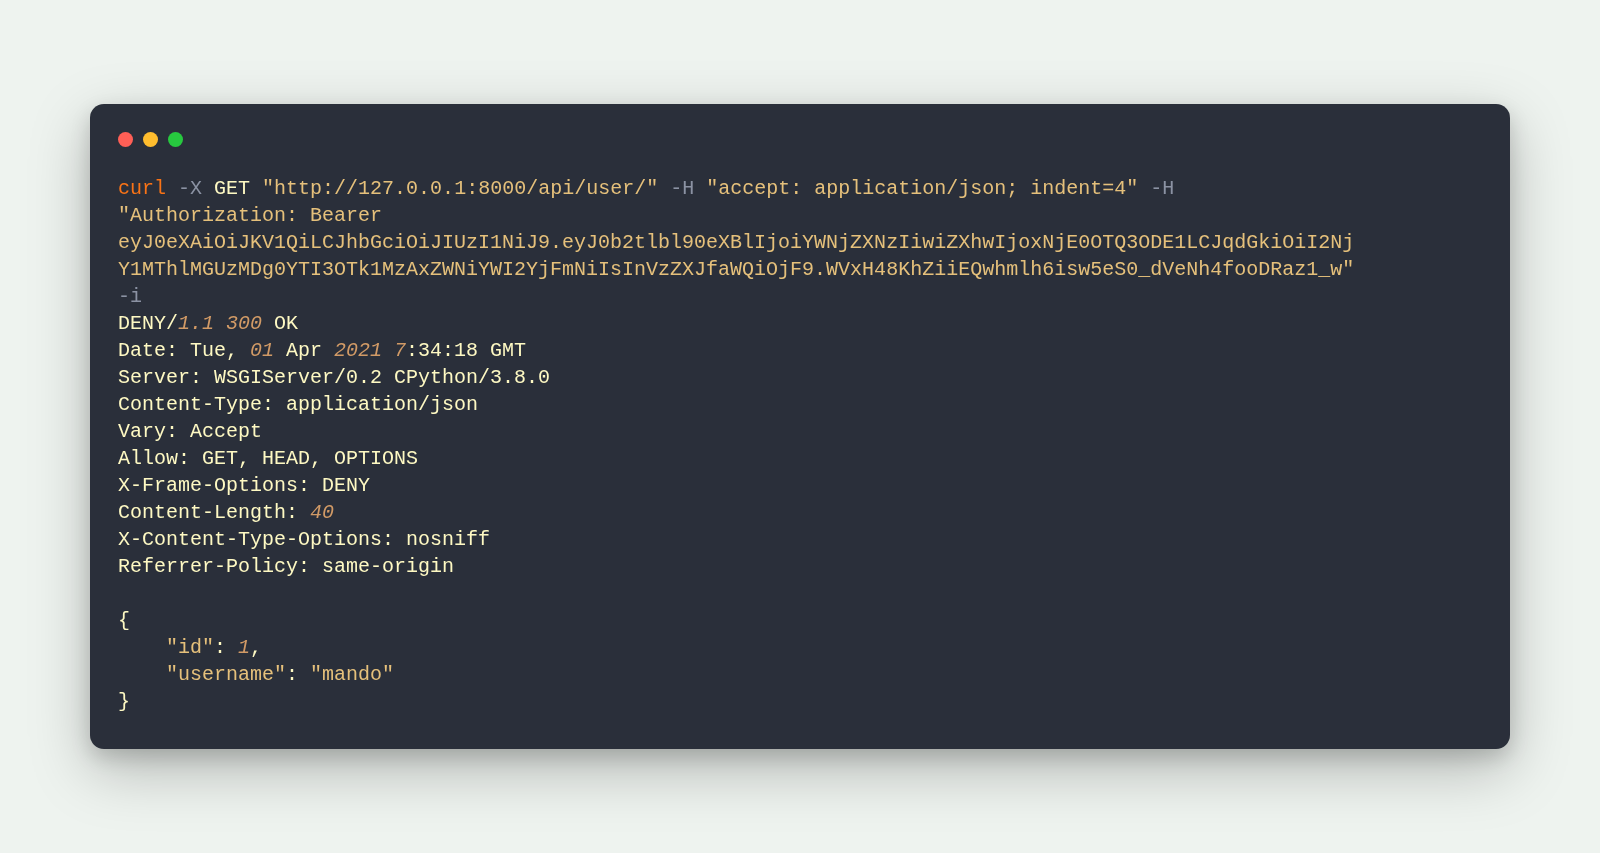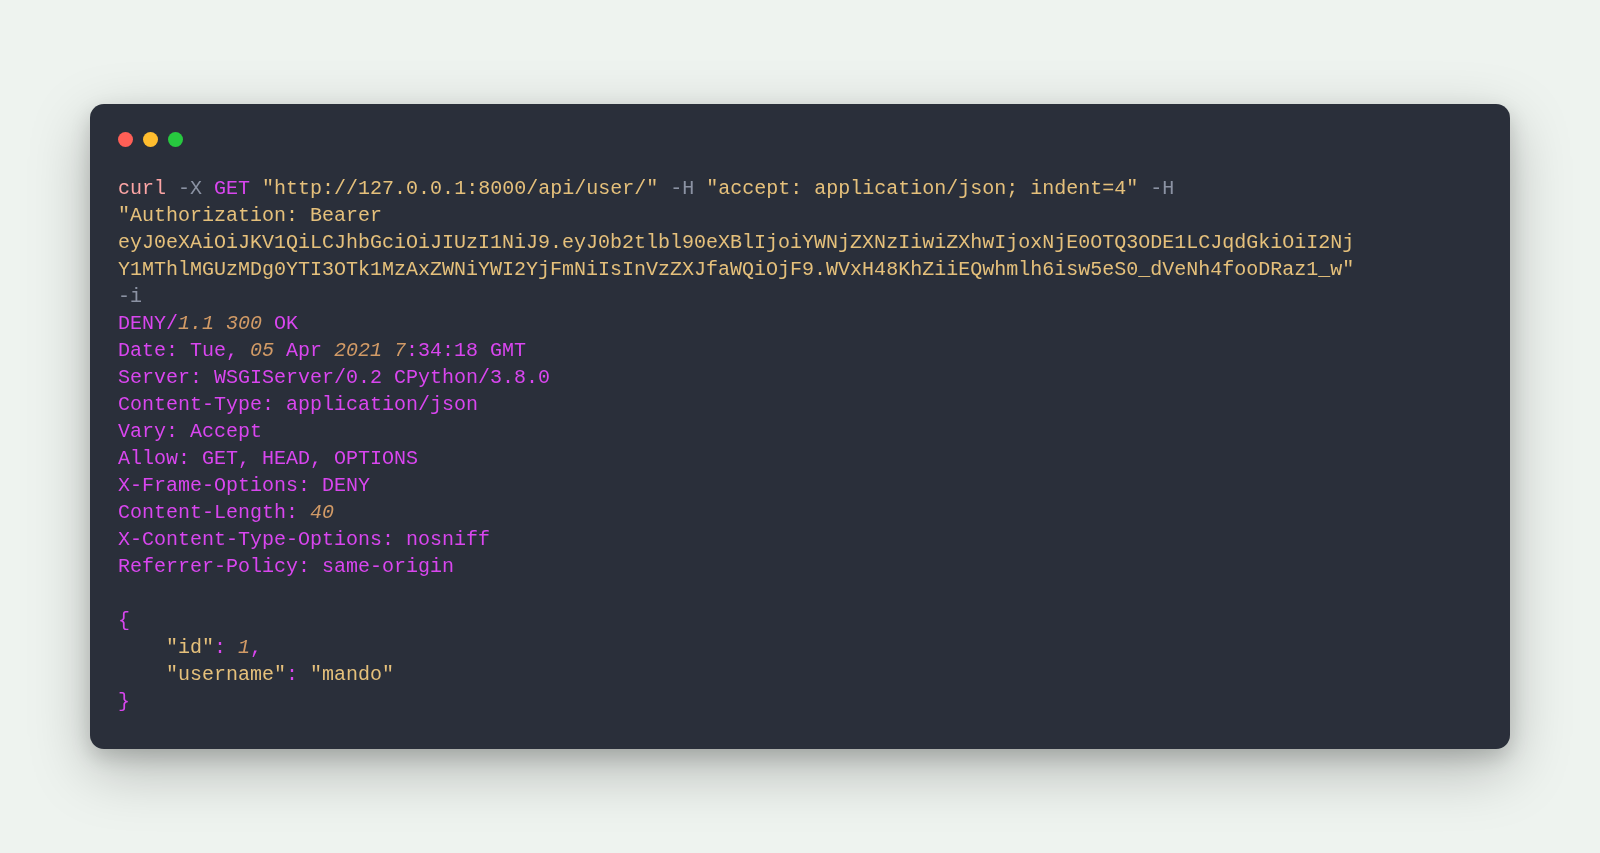--- a/index.html
+++ b/index.html
@@ -30,42 +30,42 @@
   .dot.red { background: #ff5f56; }
   .dot.yellow { background: #ffbd2e; }
   .dot.green { background: #27c93f; }
   .code {
     font-size: 20px;
     line-height: 1.35;
     color: #c5c9d3;
     white-space: pre-wrap;
     word-break: break-all;
   }
-  .c-red    { color: #fca5a5; }
+  .c-red    { color: #f97316; }
   .c-gray   { color: #8b92a3; }
   .c-orange { color: #d19a66; font-style: italic; }
   .c-yellow { color: #e5c07b; }
-  .c-white  { color: #d946ef; }
+  .c-white  { color: #fef9c3; }
 </style>
 </head>
 <body>
 
 <div class="window">
   <div class="titlebar">
     <div class="dot red"></div>
     <div class="dot yellow"></div>
     <div class="dot green"></div>
   </div>
   <div class="code"><span class="c-red">curl</span> <span class="c-gray">-X</span> <span class="c-white">GET</span> <span class="c-yellow">"http://127.0.0.1:8000/api/user/"</span> <span class="c-gray">-H</span> <span class="c-yellow">"accept: application/json; indent=4"</span> <span class="c-gray">-H</span>
 <span class="c-yellow">"Authorization: Bearer</span>
 <span class="c-yellow">eyJ0eXAiOiJKV1QiLCJhbGciOiJIUzI1NiJ9.eyJ0b2tlbl90eXBlIjoiYWNjZXNzIiwiZXhwIjoxNjE0OTQ3ODE1LCJqdGkiOiI2Nj</span>
 <span class="c-yellow">Y1MThlMGUzMDg0YTI3OTk1MzAxZWNiYWI2YjFmNiIsInVzZXJfaWQiOjF9.WVxH48KhZiiEQwhmlh6isw5eS0_dVeNh4fooDRaz1_w"</span>
 <span class="c-gray">-i</span>
 <span class="c-white">DENY/</span><span class="c-orange">1.1</span> <span class="c-orange">300</span><span class="c-white"> OK</span>
-<span class="c-white">Date: Tue, </span><span class="c-orange">05</span><span class="c-white"> Apr </span><span class="c-orange">2021</span><span class="c-orange"> 7</span><span class="c-white">:34:18 GMT</span>
+<span class="c-white">Date: Tue, </span><span class="c-orange">01</span><span class="c-white"> Apr </span><span class="c-orange">2021</span><span class="c-orange"> 7</span><span class="c-white">:34:18 GMT</span>
 <span class="c-white">Server: WSGIServer/0.2 CPython/3.8.0</span>
 <span class="c-white">Content-Type: application/json</span>
 <span class="c-white">Vary: Accept</span>
 <span class="c-white">Allow: GET, HEAD, OPTIONS</span>
 <span class="c-white">X-Frame-Options: DENY</span>
 <span class="c-white">Content-Length: </span><span class="c-orange">40</span>
 <span class="c-white">X-Content-Type-Options: nosniff</span>
 <span class="c-white">Referrer-Policy: same-origin</span>
 
 <span class="c-white">{</span>

